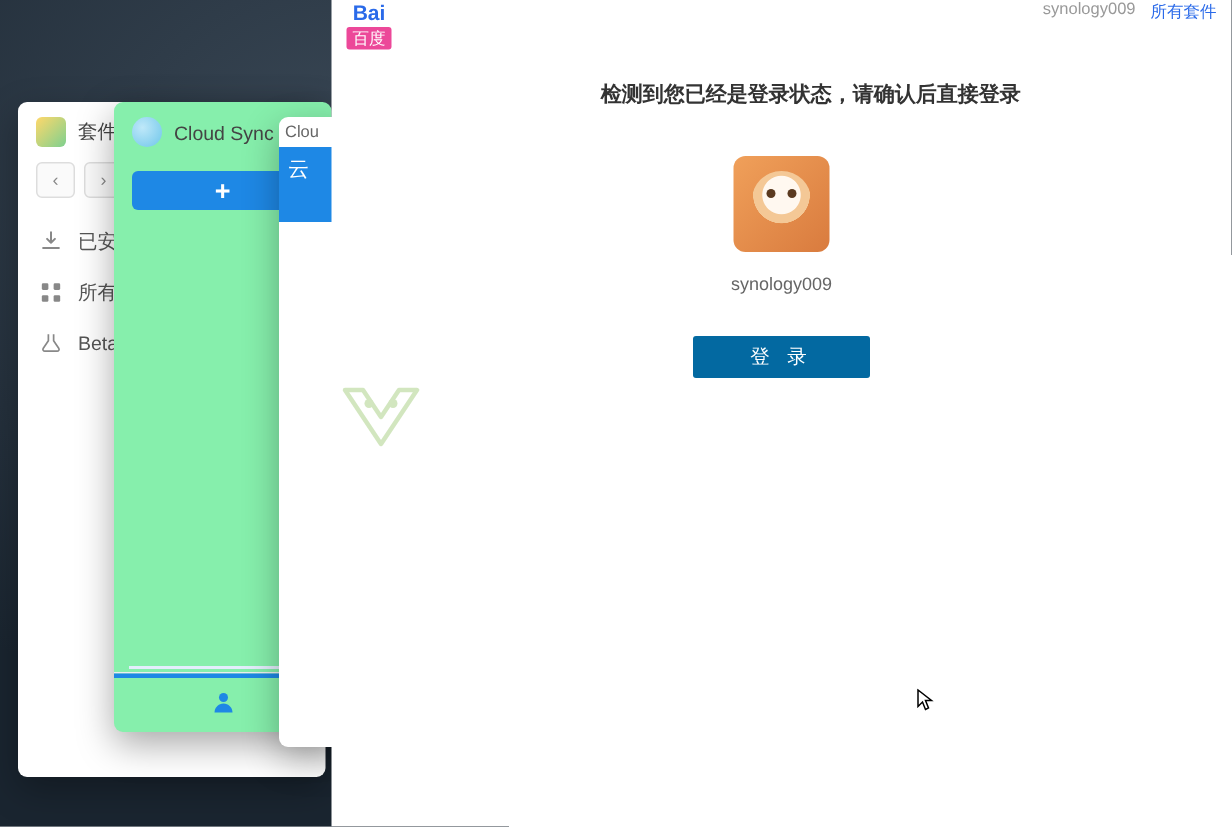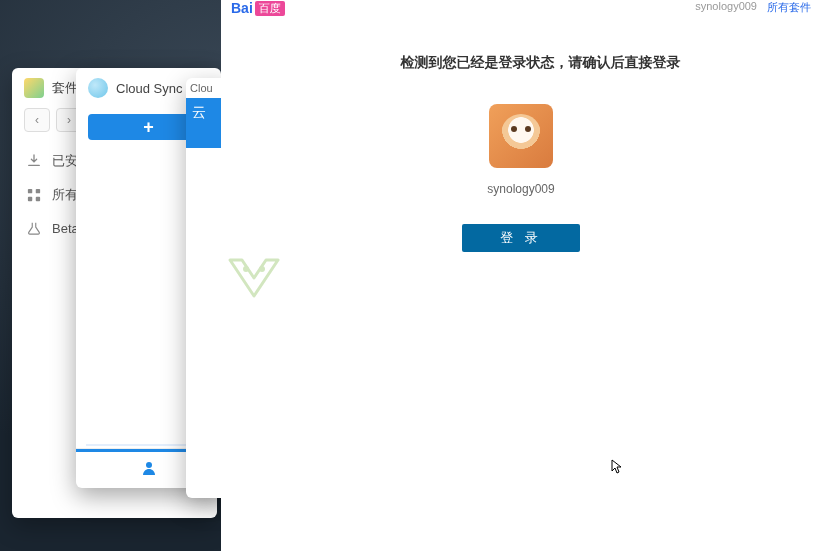--- a/index.html
+++ b/index.html
@@ -18,21 +18,21 @@
 .win-pkg .title .t-text { font-size: 13px; color: #444; }
 .win-pkg .nav { display: flex; gap: 6px; padding: 0 12px 8px; }
 .navbtn { width: 26px; height: 24px; border: 1px solid #ddd; border-radius: 4px; background: #fafafa; display:flex;align-items:center;justify-content:center; color:#888; font-size:12px; cursor:pointer; }
 .side-list { padding: 4px 0; }
 .side-item { display: flex; align-items: center; gap: 10px; padding: 8px 14px; font-size: 13px; color: #555; cursor: pointer; }
 .side-ico { width:16px; height:16px; display:flex;align-items:center;justify-content:center;color:#888; }
 
 
 .win-cs {
   position: absolute; left: 76px; top: 68px; width: 145px; height: 420px;
-  background: #ffffff; border-radius: 6px; box-shadow: 0 8px 24px rgba(0,0,0,.35);
+  background: #86efac; border-radius: 6px; box-shadow: 0 8px 24px rgba(0,0,0,.35);
 }
 .win-cs .title { display:flex;align-items:center;gap:8px;padding:10px 12px; }
 .cs-icon { width:20px;height:20px;border-radius:50%;background:radial-gradient(circle at 35% 35%, #bfe8f9, #6ec6ea); }
 .cs-txt { font-size:13px; color:#444; }
 .cs-add { margin: 6px 12px 10px; height:26px; background:#1e88e5; border-radius:4px; display:flex;align-items:center;justify-content:center;color:#fff;font-size:18px;font-weight:bold; cursor:pointer; }
 .cs-body { flex:1; }
 .cs-tabs { position:absolute; bottom:0; left:0; right:0; height:40px; display:flex; border-top:1px solid #eee; }
 .cs-tab { flex:1; display:flex;align-items:center;justify-content:center; color:#1e88e5; border-top:3px solid transparent; }
 .cs-tab.active { border-top-color:#1e88e5; }
 .cs-divider { position:absolute; bottom:42px; left:10px; right:10px; height:2px; background:#e3eefc; }
@@ -45,21 +45,21 @@
 }
 .win-wiz .wtitle { height:20px; padding:4px 4px; font-size:11px; color:#666; }
 .win-wiz .bluehead { height:50px; background:#1e88e5; color:#fff; font-size:14px; padding:6px; }
 
 
 .browser {
   position: absolute; left: 221px; top: 0; width: 600px; height: 551px;
   background:#fff;
 }
 .b-header { height:18px; display:flex; justify-content:space-between; align-items:flex-start; padding: 0 10px; font-size:11px; color:#999; }
-.b-logo { display:flex; align-items:center; gap:2px; }
+.b-logo { display:flex; align-items:center; gap:2px;flex-direction:column; }
 .b-logo .blue{color:#2a6ae9;font-weight:bold;font-size:14px;}
 .b-logo .redbox{background:#ec4899;color:#fff;padding:0 4px;border-radius:2px;font-size:11px;}
 .b-right { display:flex; gap:10px; }
 .b-right .lnk { color:#2a6ae9; cursor:pointer; }
 
 .b-content { text-align:center; padding-top: 36px; }
 .b-msg { font-size:14px; font-weight:600; color:#333;padding-left:39px; }
 .avatar { width:64px; height:64px; margin: 32px auto 14px; border-radius:8px; background: linear-gradient(135deg,#f0a05a 0%, #d97b3e 100%); position:relative; overflow:hidden; }
 .avatar::before{ content:""; position:absolute; left:12px; top:10px; width:40px; height:40px; background:radial-gradient(circle at 50% 40%, #fff8f0 0 40%, #f4c896 42% 60%, transparent 61%); border-radius:50%; }
 .avatar::after{ content:""; position:absolute; left:22px; top:22px; width:6px; height:6px; background:#5b3a20; border-radius:50%; box-shadow: 14px 0 0 #5b3a20; }

